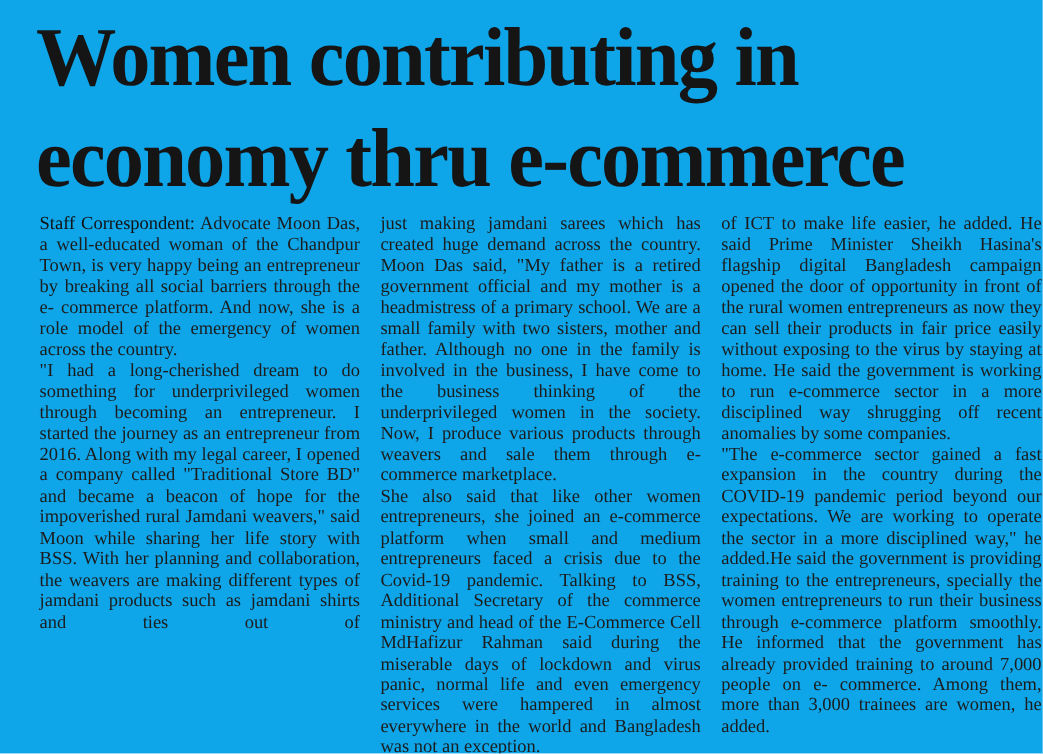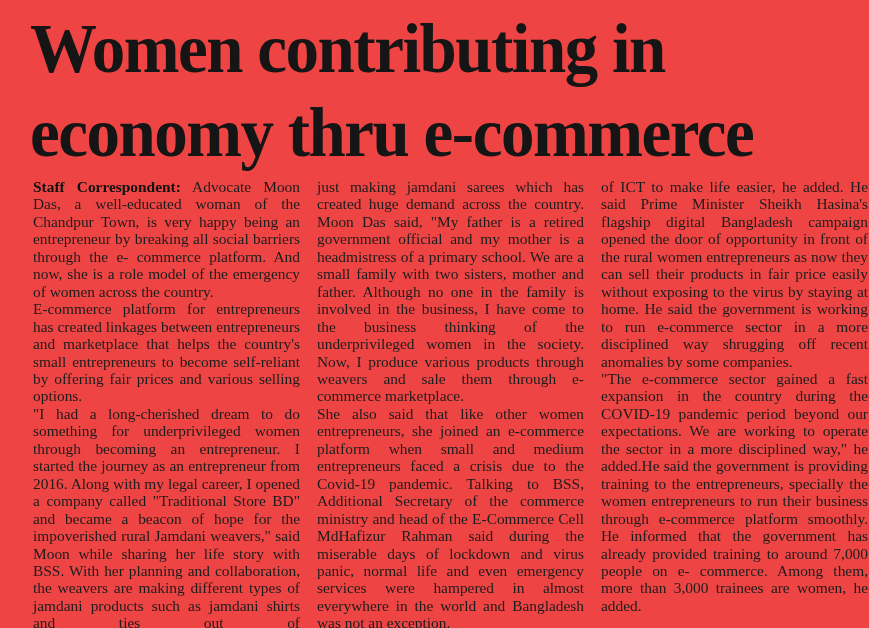--- a/index.html
+++ b/index.html
@@ -4,21 +4,21 @@
 <style>
   html, body {
     margin: 0;
     padding: 0;
     background: #ffffff;
   }
   .page {
     position: relative;
     width: 869px;
     height: 628px;
-    background: #ef4444;
+    background: #0ea5e9;
     overflow: hidden;
     color: #1c1c1c;
   }
   .headline {
     margin: 0;
     padding: 6px 10px 0 30px;
     font-family: "Liberation Serif", "DejaVu Serif", serif;
     font-weight: 700;
     font-size: 67px;
     line-height: 81px;
@@ -48,40 +48,39 @@
   }
   .col p {
     margin: 0;
     padding: 0;
   }
   .col p.cont {
     
     text-align-last: justify;
   }
   .byline {
-    font-weight: 700;
+    font-weight: 400;
     color: #111111;
     margin-top: 32px;
   }
 </style>
 </head>
 <body>
 
 <div class="page">
 
   <h1 class="headline">
     <span class="hl-line">Women contributing in</span>
     <span class="hl-line">economy thru e-commerce</span>
   </h1>
 
   <div class="columns">
 
     <div class="col">
       <p><b class="byline">Staff Correspondent:</b> <span>Advocate Moon Das, a well-educated woman of the Chandpur Town, is very happy being an entrepreneur by breaking all social barriers through the e- commerce platform. And now, she is a role model of the emergency of women across the country.</span></p>
-      <p>E-commerce platform for entrepreneurs has created linkages between entrepreneurs and marketplace that helps the country's small entrepreneurs to become self-reliant by offering fair prices and various selling options.</p>
       <p class="cont">"I had a long-cherished dream to do something for underprivileged women through becoming an entrepreneur. I started the journey as an entrepreneur from 2016. Along with my legal career, I opened a company called "Traditional Store BD" and became a beacon of hope for the impoverished rural Jamdani weavers," said Moon while sharing her life story with BSS. With her planning and collaboration, the weavers are making different types of jamdani products such as jamdani shirts and ties out of</p>
     </div>
 
     <div class="col">
       <p>just making jamdani sarees which has created huge demand across the country. Moon Das said, "My father is a retired government official and my mother is a headmistress of a primary school. We are a small family with two sisters, mother and father. Although no one in the family is involved in the business, I have come to the business thinking of the underprivileged women in the society. Now, I produce various products through weavers and sale them through e-commerce marketplace.</p>
       <p>She also said that like other women entrepreneurs, she joined an e-commerce platform when small and medium entrepreneurs faced a crisis due to the Covid-19 pandemic. Talking to BSS, Additional Secretary of the commerce ministry and head of the E-Commerce Cell MdHafizur Rahman said during the miserable days of lockdown and virus panic, normal life and even emergency services were hampered in almost everywhere in the world and Bangladesh was not an exception.</p>
 
     </div>
 
     <div class="col">

